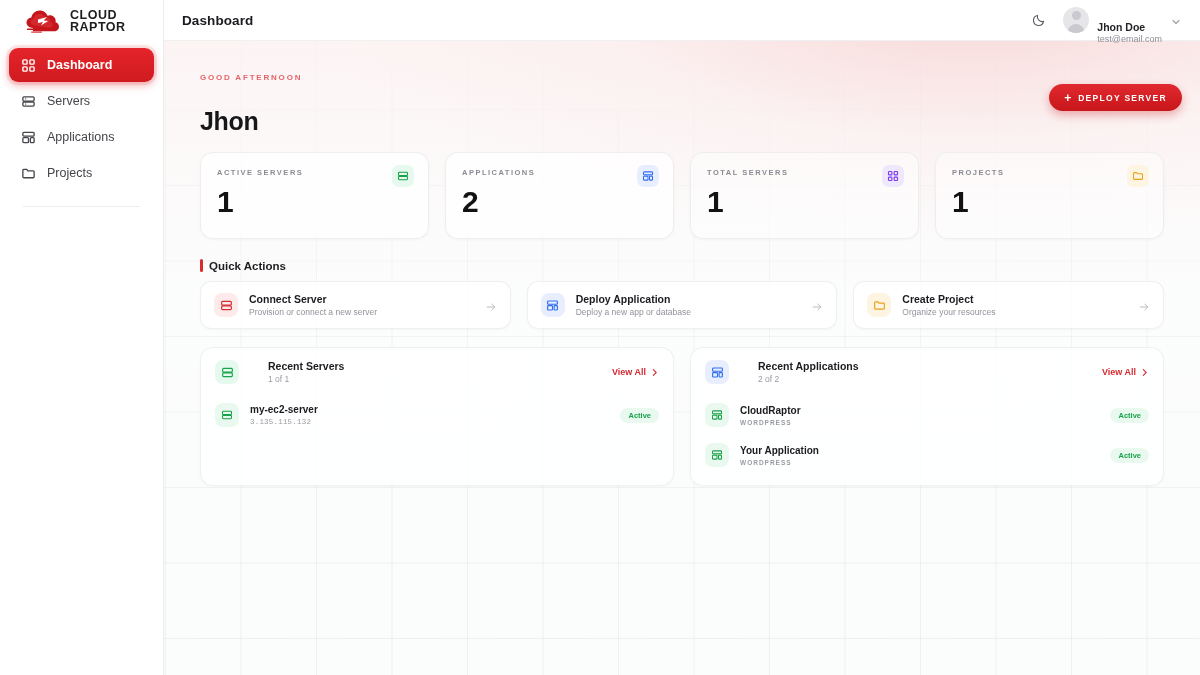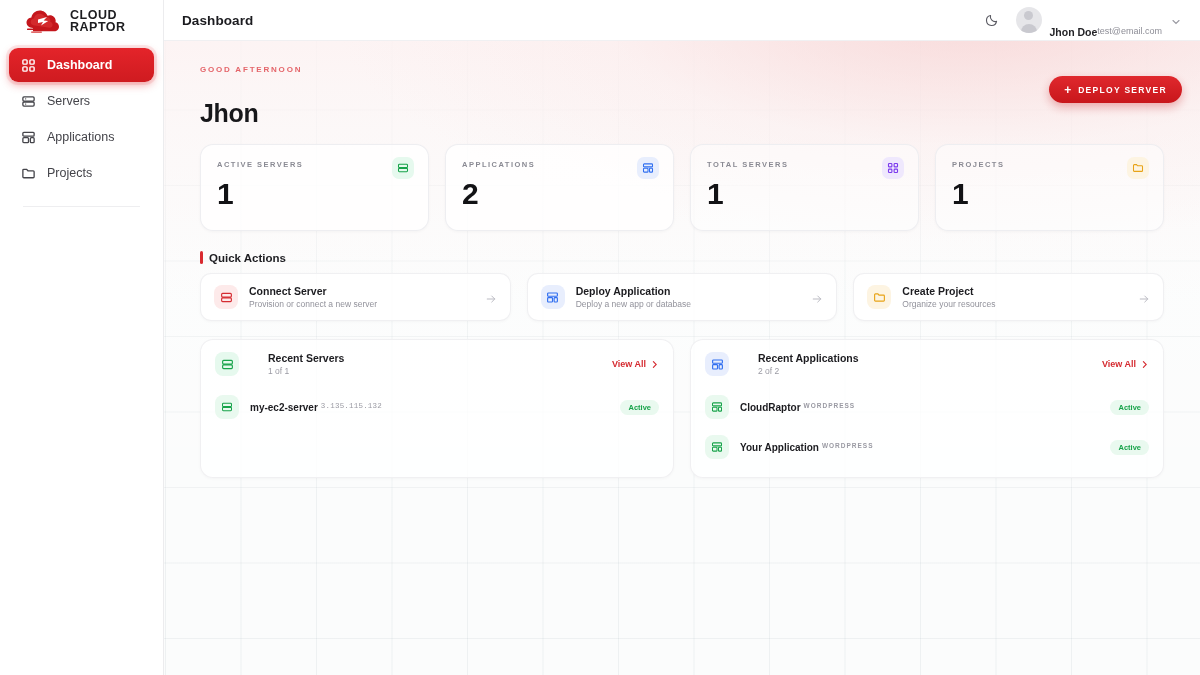--- a/index.html
+++ b/index.html
@@ -81,27 +81,27 @@
   .topbar-right { margin-left: auto; display: flex; align-items: center; gap: 14px; }
   .moon-btn { width: 20px; height: 20px; display: flex; align-items: center; justify-content: center; cursor: pointer; }
   .user-box { display: flex; align-items: center; gap: 8px; cursor: pointer; }
   .avatar {
     width: 26px; height: 26px; border-radius: 50%;
     background: #e6e6e9; display: flex; align-items: flex-end; justify-content: center; overflow: hidden;
   }
   .avatar .head { width: 9px; height: 9px; border-radius: 50%; background: #c9c9cf; margin-bottom: 1px; }
   .avatar .body { width: 16px; height: 9px; border-radius: 8px 8px 0 0; background: #c9c9cf; position: absolute; margin-top: 13px; }
   .avatar-inner { position: relative; width: 26px; height: 26px; display: flex; flex-direction: column; align-items: center; justify-content: flex-start; padding-top: 4px; }
-  .user-meta { display: flex; flex-direction: row; line-height: 1.25; margin-top: 26px; }
+  .user-meta { display: flex; flex-direction: column; line-height: 1.25; margin-top: 26px; }
   .user-name { font-size: 10.5px; font-weight: 700; color: #232327; }
   .user-mail { font-size: 9px; color: #8d8d96; }
   .chev { width: 12px; height: 12px; color: #9a9aa2; }
 
   
-  .content { position: relative; z-index: 4; padding: 4px 18px; }
+  .content { position: relative; z-index: 4; padding: 12px 18px; }
 
   .hero { padding: 20px 0 10px 18px; position: relative; display: flex; align-items: flex-start; }
   .greeting {
     font-size: 8px; font-weight: 700; letter-spacing: 1.8px;
     color: #e4656a; text-transform: uppercase; margin-bottom: 5px;
   }
   .hero-name { font-size: 25px; font-weight: 800; color: #17171a; letter-spacing: -.3px; margin-top: 25px; }
   .deploy-btn {
     margin-left: auto; margin-right: 0; margin-top: 11px;
     display: flex; align-items: center; gap: 7px;
@@ -172,21 +172,21 @@
   .panel-count { font-size: 8.5px; color: #9a9aa3; }
   .view-all {
     margin-left: auto; display: flex; align-items: center; gap: 4px; cursor: pointer;
     font-size: 9px; font-weight: 700; color: #d52b31;
   }
   .view-all svg { width: 9px; height: 9px; }
   .panel-list { padding: 0 0 10px 0; }
   .list-row { display: flex; align-items: center; gap: 11px; padding: 8px 14px; cursor: pointer; }
   .row-icon { width: 24px; height: 24px; border-radius: 8px; display: flex; align-items: center; justify-content: center; flex: 0 0 24px; }
   .row-icon svg { width: 12px; height: 12px; }
-  .row-text { display: flex; gap: 3px; }
+  .row-text { display: flex; flex-direction: column; gap: 3px; }
   .row-title { font-size: 10px; font-weight: 700; color: #1c1c20; }
   .row-sub { font-size: 7.5px; color: #9a9aa3; font-family: "Liberation Mono", monospace; letter-spacing: .2px; }
   .row-sub.caps { letter-spacing: 1px; font-weight: 700; font-size: 6.5px; font-family: "Liberation Sans", sans-serif; }
   .badge {
     margin-left: auto; font-size: 7.5px; font-weight: 700;
     color: #17a34a; background: #e9f9ef; border-radius: 9px; padding: 3px 8px;
   }
 </style>
 </head>
 <body>

